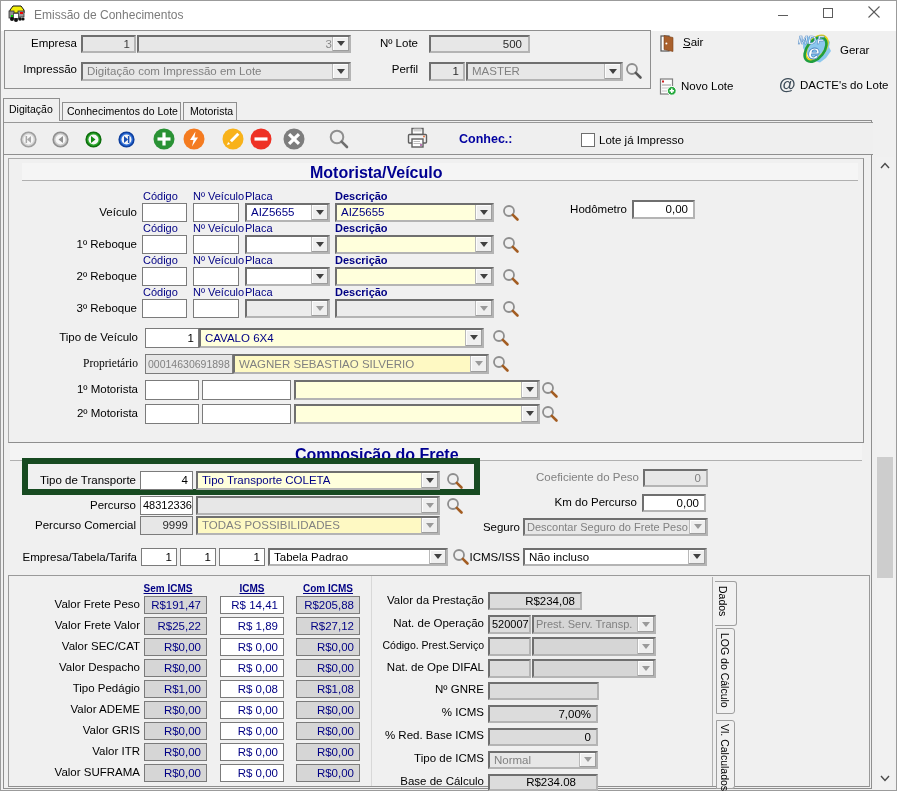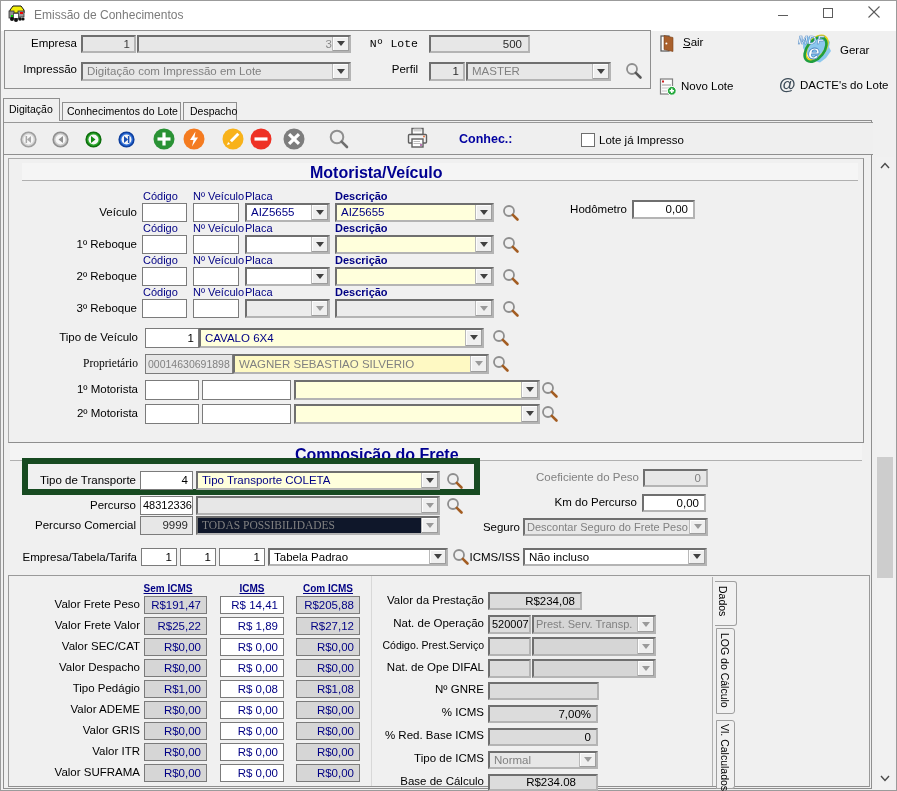--- a/index.html
+++ b/index.html
@@ -61,25 +61,25 @@
       <div class="tri" style="right:4px;top:4px;"></div>
     </div>
   </div>
 <div class="lbl " style="right:820px;top:63px;">Impressão</div>
 <div class="combo" style="left:81px;top:62px;width:270px;height:19px;background:#e7e7e7;">
     <div style="position:absolute;left:0;top:0;right:17px;bottom:0;line-height:15px;padding-left:4px;color:#818181;overflow:hidden;white-space:nowrap;">Digitação com Impressão em Lote</div>
     <div class="cbtn" style="width:16px;">
       <div class="tri" style="right:4px;top:5px;"></div>
     </div>
   </div>
-<div class="lbl " style="right:479px;top:37px;font-family:Liberation Mono, monospace;">Nº Lote</div>
+<div class="lbl " style="right:479px;top:37px;">Nº Lote</div>
 <div class="fld gray sunk" style="left:429px;top:35px;width:101px;height:18px;line-height:14px;text-align:right;padding-right:6px;color:#2a2a2a;">500</div>
 <div class="lbl " style="right:479px;top:63px;">Perfil</div>
 <div class="fld gray sunk" style="left:429px;top:62px;width:36px;height:19px;line-height:15px;text-align:right;padding-right:4px;color:#2a2a2a;">1</div>
-<div class="combo" style="left:466px;top:62px;width:145px;height:19px;background:#e7e7e7;">
+<div class="combo" style="left:466px;top:62px;width:157px;height:19px;background:#e7e7e7;">
     <div style="position:absolute;left:0;top:0;right:17px;bottom:0;line-height:15px;padding-left:4px;color:#818181;overflow:hidden;white-space:nowrap;">MASTER</div>
     <div class="cbtn" style="width:16px;">
       <div class="tri" style="right:4px;top:5px;"></div>
     </div>
   </div>
 <svg class="abs" style="left:625px;top:62px;" width="18" height="18" viewBox="0 0 18 18">
     <circle cx="7" cy="7" r="5" fill="none" stroke="#8e8e8e" stroke-width="1.8"></circle>
     <line x1="10.8" y1="10.8" x2="15.5" y2="15.5" stroke="#585858" stroke-width="2.6" stroke-linecap="round"></line>
   </svg>
 <svg class="abs" style="left:660px;top:35px;" width="16" height="17" viewBox="0 0 16 17">
@@ -108,21 +108,21 @@
 </svg>
 <div class="lbl" style="left:840px;top:44px;">Gerar</div>
 <div class="lbl" style="left:779px;top:75px;font-size:17px;font-weight:bold;color:#3e4d59;">@</div>
 <div class="lbl" style="left:800px;top:79px;">DACTE's do Lote</div>
 <div class="abs" style="left:3px;top:120px;width:869px;height:669px;border:1px solid #8f8f8f;background:#f0f0f0;box-sizing:border-box;"></div>
 <div class="abs" style="left:3px;top:98px;width:57px;height:23px;border:1px solid #8f8f8f;border-bottom:none;background:#f0f0f0;box-sizing:border-box;z-index:3;"></div>
 <div class="lbl" style="left:9px;top:103px;font-size:10.5px;z-index:4;">Digitação</div>
 <div class="abs" style="left:62px;top:102px;width:119px;height:18px;border:1px solid #8f8f8f;border-bottom:none;background:#f0f0f0;box-sizing:border-box;"></div>
 <div class="lbl" style="left:67px;top:105px;font-size:10.5px;">Conhecimentos do Lote</div>
 <div class="abs" style="left:183px;top:102px;width:54px;height:18px;border:1px solid #8f8f8f;border-bottom:none;background:#f0f0f0;box-sizing:border-box;"></div>
-<div class="lbl" style="left:190px;top:105px;font-size:10.5px;">Despacho</div>
+<div class="lbl" style="left:190px;top:105px;font-size:10.5px;">Motorista</div>
 <div class="abs" style="left:4px;top:122px;width:869px;height:33px;box-sizing:border-box;border-top:1px solid #989898;border-bottom:1px solid #8f8f8f;background:#efefef;"></div>
 <svg class="abs" style="left:20px;top:131px;" width="17" height="17" viewBox="0 0 17 17">
     <circle cx="8.5" cy="8.5" r="7.3" fill="#d6d6d6" stroke="#9e9e9e" stroke-width="1.6"></circle>
     <circle cx="8.5" cy="8.5" r="5.0" fill="#f6f6f6"></circle>
     <polygon points="11,5 7,8.5 11,12" fill="#a8a8a8"></polygon>
     <rect x="5.6" y="5" width="1.5" height="7" fill="#a8a8a8"></rect>
   </svg>
 <svg class="abs" style="left:52px;top:131px;" width="17" height="17" viewBox="0 0 17 17">
     <circle cx="8.5" cy="8.5" r="7.3" fill="#c9c9c9" stroke="#8f8f8f" stroke-width="1.6"></circle>
     <circle cx="8.5" cy="8.5" r="5.0" fill="#f6f6f6"></circle>
@@ -359,21 +359,21 @@
     <div class="cbtn" style="width:16px;">
       <div class="tri dis" style="right:4px;top:5px;"></div>
     </div>
   </div>
 <svg class="abs" style="left:446px;top:497px;" width="18" height="18" viewBox="0 0 18 18">
     <circle cx="7" cy="7" r="5" fill="none" stroke="#8e8e8e" stroke-width="1.8"></circle>
     <line x1="10.8" y1="10.8" x2="15.5" y2="15.5" stroke="#a35d22" stroke-width="2.6" stroke-linecap="round"></line>
   </svg>
 <div class="lbl " style="right:761px;top:519px;">Percurso Comercial</div>
 <div class="fld gray" style="left:140px;top:516px;width:53px;height:19px;line-height:17px;text-align:right;padding-right:4px;color:#2a2a2a;">9999</div>
-<div class="combo" style="left:196px;top:516px;width:244px;height:19px;background:#0f172a;font-family:Liberation Serif, serif;">
+<div class="combo" style="left:196px;top:516px;width:244px;height:19px;background:#fef9c3;">
     <div style="position:absolute;left:0;top:0;right:17px;bottom:0;line-height:15px;padding-left:4px;color:#818181;overflow:hidden;white-space:nowrap;">TODAS POSSIBILIDADES</div>
     <div class="cbtn" style="width:16px;">
       <div class="tri dis" style="right:4px;top:5px;"></div>
     </div>
   </div>
 <div class="lbl gtxt" style="right:258px;top:471px;">Coeficiente do Peso</div>
 <div class="fld gray sunk" style="left:643px;top:469px;width:65px;height:18px;line-height:14px;text-align:right;padding-right:5px;color:#818181;">0</div>
 <div class="lbl " style="right:260px;top:496px;">Km do Percurso</div>
 <div class="fld sunk" style="left:642px;top:494px;width:64px;height:18px;line-height:14px;text-align:right;padding-right:5px;">0,00</div>
 <div class="lbl " style="right:377px;top:521px;">Seguro</div>

